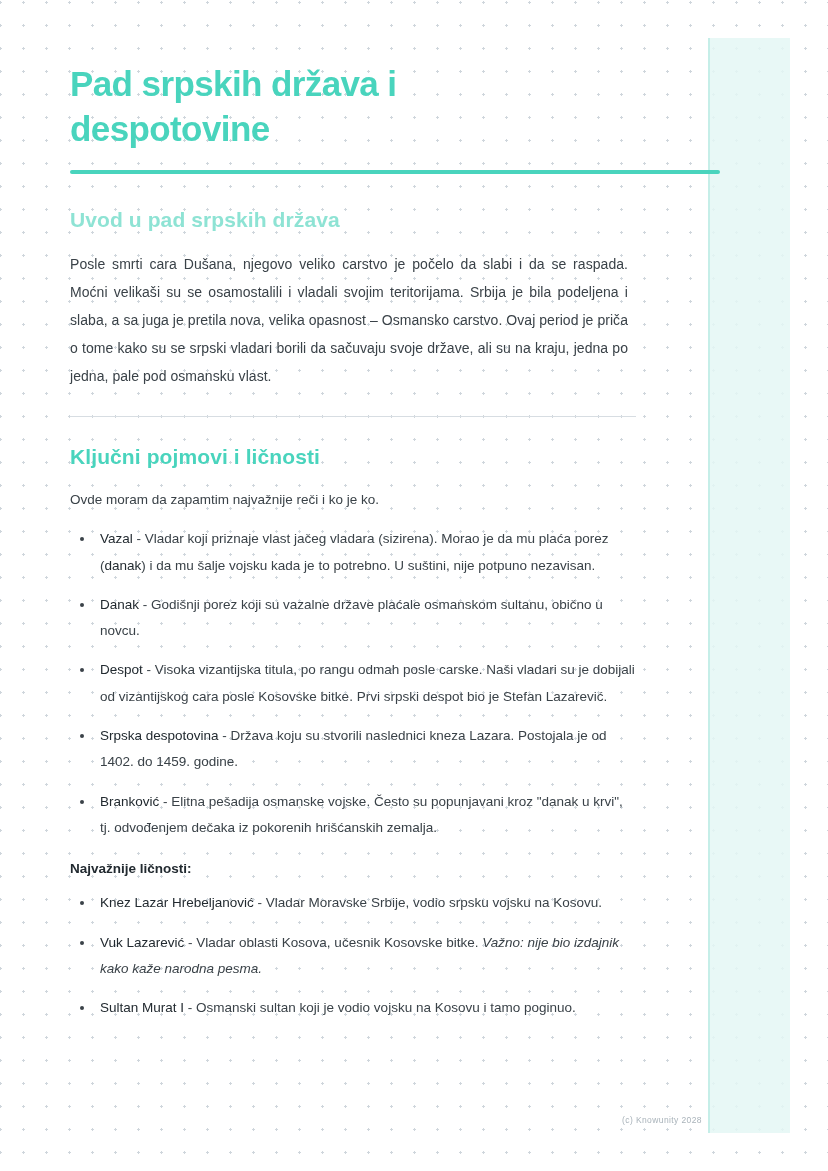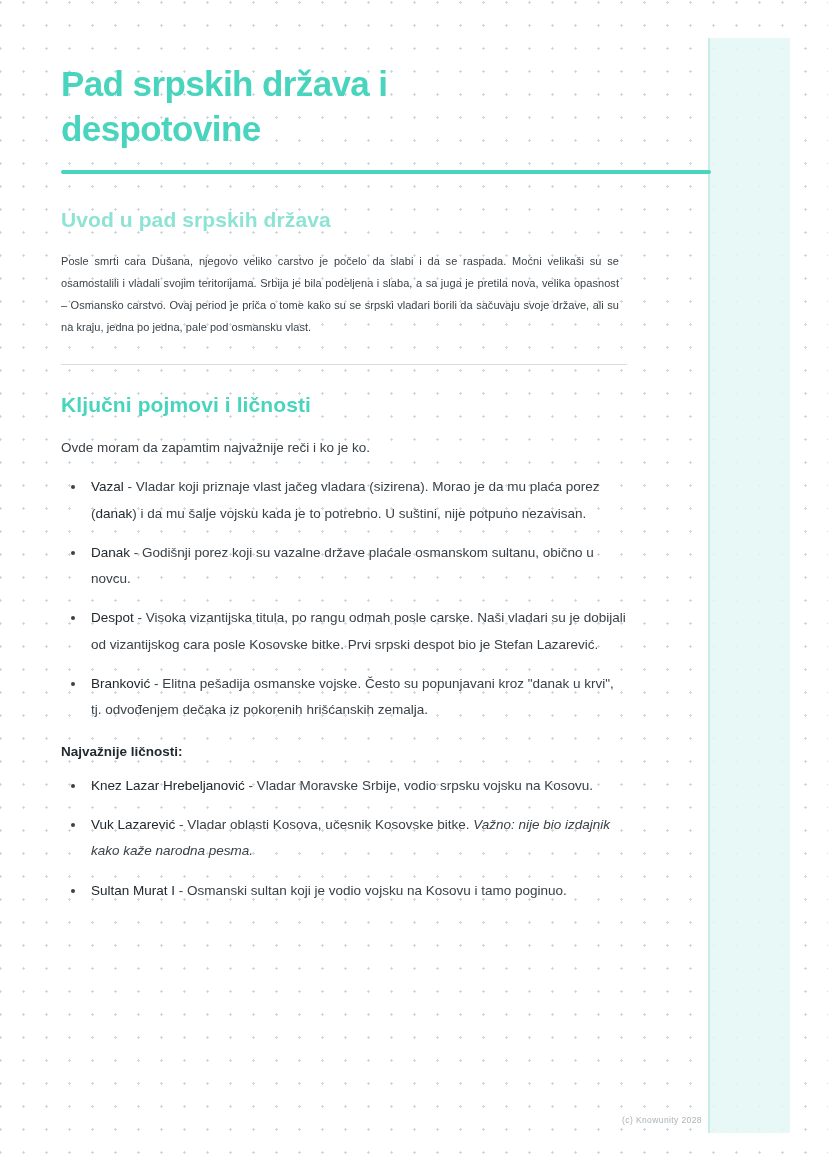--- a/index.html
+++ b/index.html
@@ -42,21 +42,21 @@
     top: 38px;
     right: 118px;
     width: 2px;
     height: 1095px;
     background: #9fe3d9;
     opacity: 0.6;
   }
 
   .content {
     position: absolute;
-    left: 61px;
+    left: 70px;
     top: 62px;
     width: 566px;
   }
 
   h1.title {
     font-size: 35px;
     line-height: 1.28;
     font-weight: bold;
     color: #49d4bd;
     letter-spacing: -0.6px;
@@ -77,21 +77,21 @@
     font-weight: bold;
     color: #8ee3d4;
     margin: 8px 0 18px 0;
     letter-spacing: 0.1px;
   }
   h2.section.strong {
     color: #49d4bd;
   }
 
   p.body {
-    font-size: 11px;
+    font-size: 14px;
     line-height: 2.0;
     text-align: justify;
     color: #3a4248;
     margin: 0 8px 8px 0;
     letter-spacing: 0.05px;
   }
 
   .divider {
     height: 1px;
     background: #d7dde2;
@@ -165,20 +165,21 @@
 
     <div class="divider"></div>
 
     <h2 class="section strong">Ključni pojmovi i ličnosti</h2>
     <p class="lead">Ovde moram da zapamtim najvažnije reči i ko je ko.</p>
 
     <ul class="bullets" id="terms-list">
         <li><b>Vazal</b><span> - Vladar koji priznaje vlast jačeg vladara (sizirena). Morao je da mu plaća porez (<b>danak</b>) i da mu šalje vojsku kada je to potrebno. U suštini, nije potpuno nezavisan.</span></li>
         <li><b>Danak</b><span> - Godišnji porez koji su vazalne države plaćale osmanskom sultanu, obično u novcu.</span></li>
         <li><b>Despot</b><span> - Visoka vizantijska titula, po rangu odmah posle carske. Naši vladari su je dobijali od vizantijskog cara posle Kosovske bitke. Prvi srpski despot bio je Stefan Lazarević.</span></li>
+        <li><b>Srpska despotovina</b><span> - Država koju su stvorili naslednici kneza Lazara. Postojala je od 1402. do 1459. godine.</span></li>
         <li><b>Branković</b><span> - Elitna pešadija osmanske vojske. Često su popunjavani kroz "danak u krvi", tj. odvođenjem dečaka iz pokorenih hrišćanskih zemalja.</span></li>
       </ul>
 
     <p class="subhead">Najvažnije ličnosti:</p>
 
     <ul class="bullets" id="people-list">
         <li><b>Knez Lazar Hrebeljanović</b><span> - Vladar Moravske Srbije, vodio srpsku vojsku na Kosovu.</span></li>
         <li><b>Vuk Lazarević</b><span> - Vladar oblasti Kosova, učesnik Kosovske bitke. <i>Važno: nije bio izdajnik kako kaže narodna pesma.</i></span></li>
         <li><b>Sultan Murat I</b><span> - Osmanski sultan koji je vodio vojsku na Kosovu i tamo poginuo.</span></li>
       </ul>

